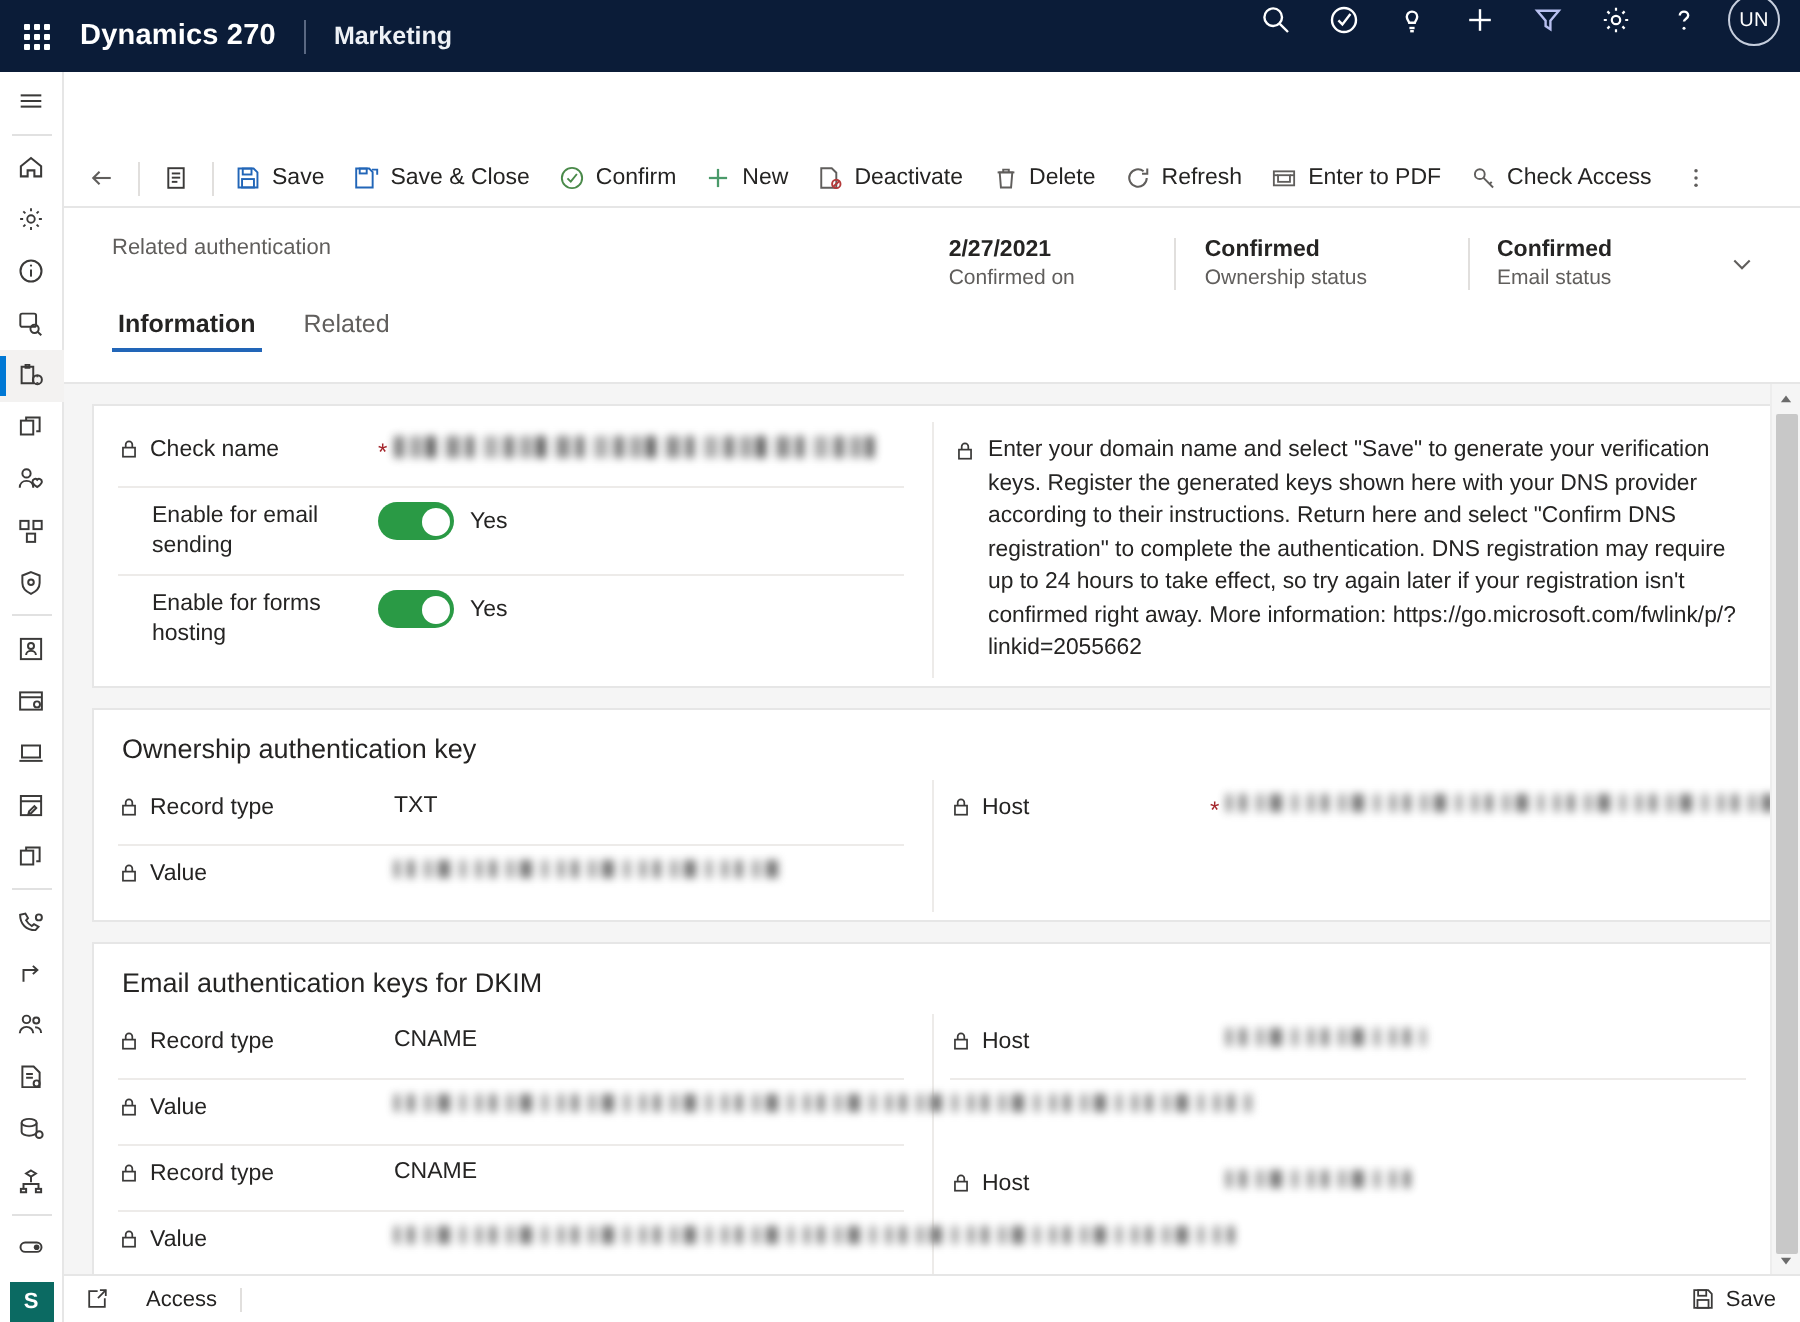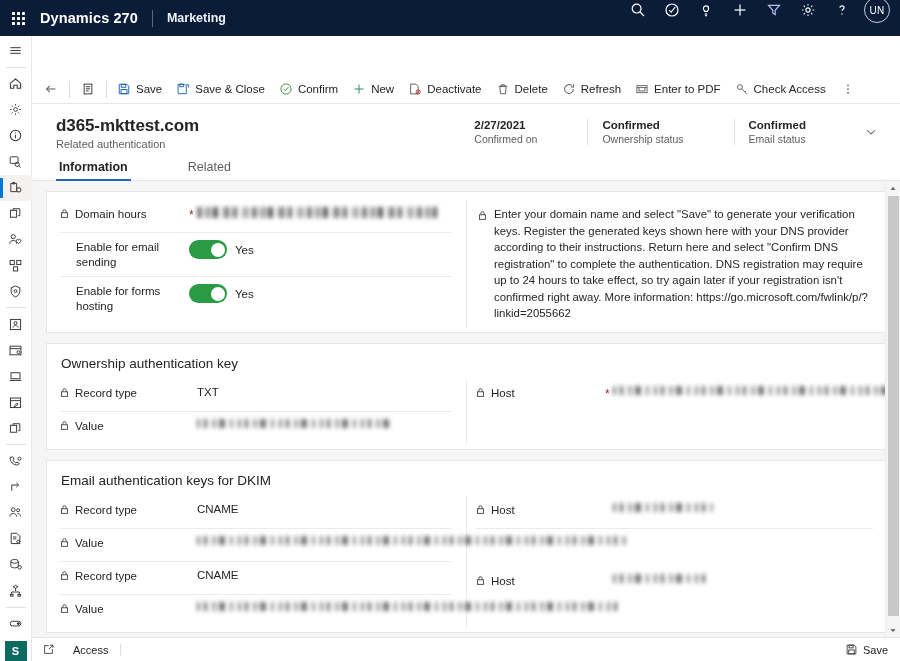--- a/index.html
+++ b/index.html
@@ -103,23 +103,22 @@
   .st-col:first-child { border-left: none; }
   .st-val { font-size: 11.5px; font-weight: bold; color: #252423; white-space: nowrap; }
   .st-lab { font-size: 10.5px; color: #605e5c; margin-top: 2px; white-space: nowrap; }
   .st-chev {
     width: 26px; height: 26px; display: flex; align-items: center;
     justify-content: center; cursor: pointer; color: #605e5c; margin-left: 2px;
   }
 
   
   .tabs {
-    display: flex; padding: 6px 0 0 24px; border-bottom: 1px solid #e6e6e6;
+    display: flex; padding: 6px 0 16px 24px; border-bottom: 1px solid #e6e6e6;
     background: #ffffff;
-    gap: 36px;
   }
   .tab {
     font-size: 12.5px; color: #605e5c; padding: 4px 3px 6px 3px;
     margin-right: 18px; cursor: pointer; position: relative; white-space: nowrap;
   }
   .tab.active { color: #252423; font-weight: bold; }
   .tab.active::after {
     content: ""; position: absolute; left: 0; right: 0; bottom: -1px;
     height: 2px; background: #2266b8;
   }
@@ -550,21 +549,20 @@
         <svg width="14" height="14" viewBox="0 0 16 16" fill="#605e5c">
           <circle cx="8" cy="3.8" r="1"></circle>
             <circle cx="8" cy="8" r="1"></circle>
             <circle cx="8" cy="12.2" r="1"></circle>
         </svg>
       </div>
     </div>
 
     <div class="rec-head">
       <div>
-        <div class="rec-title">d365-mkttest.com</div>
         <div class="rec-sub">Related authentication</div>
       </div>
       <div class="rec-status">
         <div class="st-col">
           <div class="st-val">2/27/2021</div>
           <div class="st-lab">Confirmed on</div>
         </div>
         <div class="st-col">
           <div class="st-val">Confirmed</div>
           <div class="st-lab">Ownership status</div>
@@ -593,21 +591,21 @@
 
           <div class="col col-left">
             <div class="field">
               <div class="f-label">
                 <span class="lock">
                   <svg width="11" height="11" viewBox="0 0 16 16" fill="none" stroke="#3b3a39" stroke-width="1.25">
                     <rect x="3.6" y="7" width="8.8" height="6.6"></rect>
                       <path d="M5.6 7V4.8a2.4 2.4 0 0 1 4.8 0V7"></path>
                   </svg>
                 </span>
-                <span>Domain hours</span>
+                <span>Check name</span>
               </div>
               <div class="f-req">*</div>
               <div class="f-val">
                 <div class="blur" style="width:240px"></div>
               </div>
             </div>
 
             <div class="field">
               <div class="f-label indent">Enable for email sending</div>
               <div class="f-val toggle-wrap">

